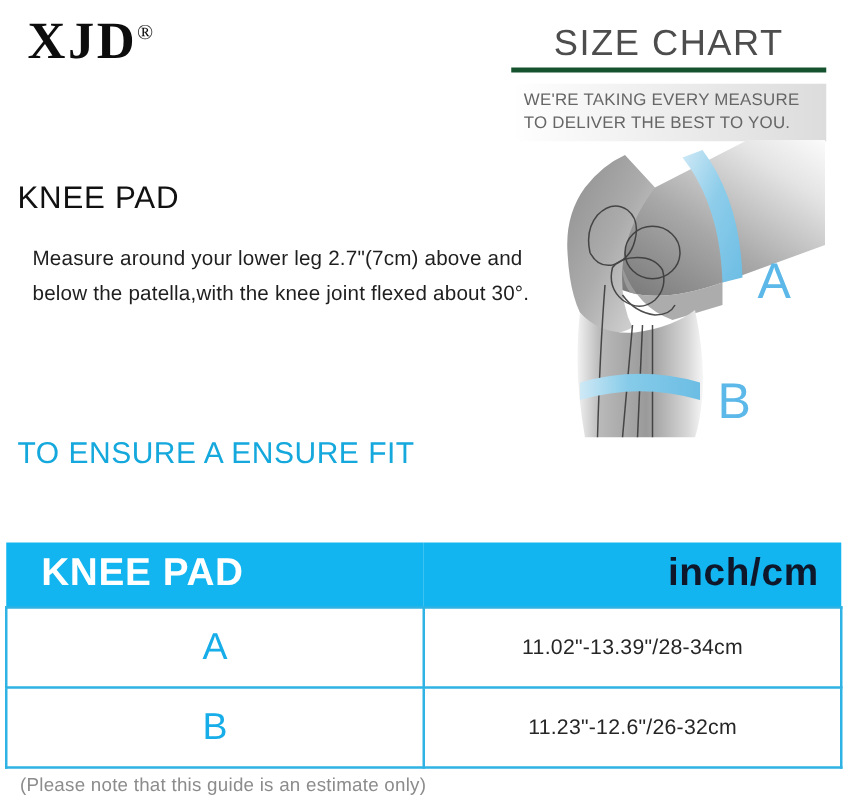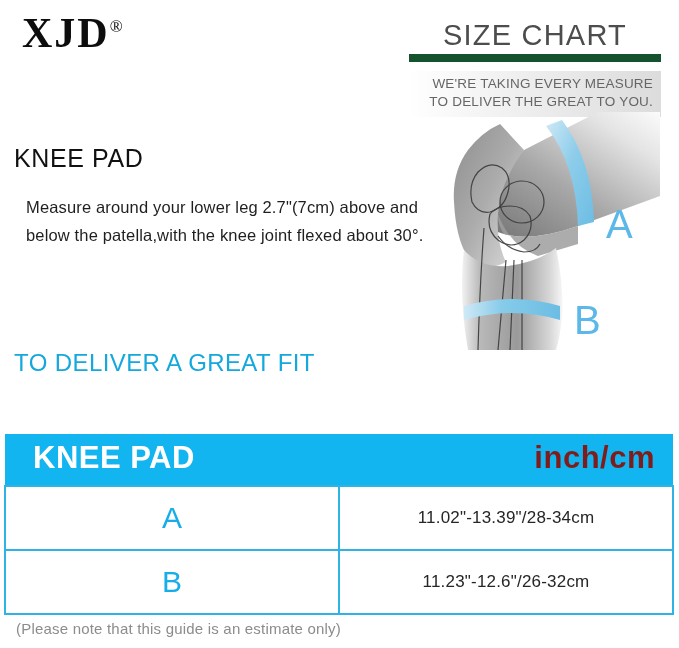--- a/index.html
+++ b/index.html
@@ -45,38 +45,37 @@
     top: 20px;
     width: 252px;
     text-align: right;
   }
   .size-chart-title {
     font-size: 29px;
     letter-spacing: 1.2px;
     color: #4d4d4d;
     font-weight: 400;
     padding-bottom: 4px;
-    border-bottom: 8px solid #14532d;
+    border-bottom: 4px solid #14532d;
     display: block;
     text-align: center;
     line-height: 1.05;
   }
   .tagline-box {
     margin-top: 9px;
     background: linear-gradient(to right, #ffffff 0%, #f2f2f2 35%, #dcdcdc 100%);
     padding: 4px 8px 6px 10px;
     text-align: left;
   }
   .tagline-line {
     font-size: 13.5px;
     color: #666666;
     letter-spacing: 0.2px;
     line-height: 1.32;
     white-space: nowrap;
-    text-align: right;
   }
 
   
   .mid {
     position: relative;
     height: 232px;
   }
   .mid-text {
     position: absolute;
     left: 14px;
@@ -155,21 +154,21 @@
   .th-left {
     font-size: 31px;
     font-weight: 700;
     color: #ffffff;
     letter-spacing: 0.5px;
     padding-left: 28px !important;
   }
   .th-right {
     font-size: 31px;
     font-weight: 700;
-    color: #7f1d1d;
+    color: #0f172a;
     letter-spacing: 0.5px;
     text-align: right;
     padding-right: 18px !important;
   }
   .size-table td.body-cell {
     border: 2px solid #2fb3e4;
     height: 60px;
     background: #ffffff;
   }
   .cell-label {
@@ -201,21 +200,21 @@
 <body>
 
 <div class="topbar">
 
   <div class="logo"><span>XJD</span><span class="reg">®</span></div>
 
   <div class="header-right">
     <span class="size-chart-title">SIZE CHART</span>
     <div class="tagline-box">
       <div class="tagline-line">WE'RE TAKING EVERY MEASURE</div>
-      <div class="tagline-line">TO DELIVER THE GREAT TO YOU.</div>
+      <div class="tagline-line">TO DELIVER THE BEST TO YOU.</div>
     </div>
   </div>
 </div>
 
 <div class="mid">
 
   <div class="mid-text">
     <div class="product-title">KNEE PAD</div>
     <div class="product-desc">Measure around your lower leg 2.7"(7cm) above and below the patella,with the knee joint flexed about 30°.</div>
   </div>
@@ -296,21 +295,21 @@
         <path d="M36 196 Q84 182 132 196 L132 210 Q84 196 36 210 Z" fill="url(#bandB)"></path>
       </g>
 
       <text x="178" y="128" font-family="Liberation Sans, sans-serif" font-size="40" fill="#5bb8e8">A</text>
       <text x="146" y="224" font-family="Liberation Sans, sans-serif" font-size="40" fill="#5bb8e8">B</text>
     </svg>
   </div>
 </div>
 
 <div class="fit">
-  <div class="fit-heading">TO DELIVER A GREAT FIT</div>
+  <div class="fit-heading">TO ENSURE A ENSURE FIT</div>
 </div>
 
 <table class="size-table">
   <tbody>
     <tr class="thead-row">
       <td class="th-left" colspan="1">KNEE PAD</td>
       <td class="th-right" colspan="1">inch/cm</td>
     </tr>
     <tr>
       <td class="body-cell cell-label">A</td>

